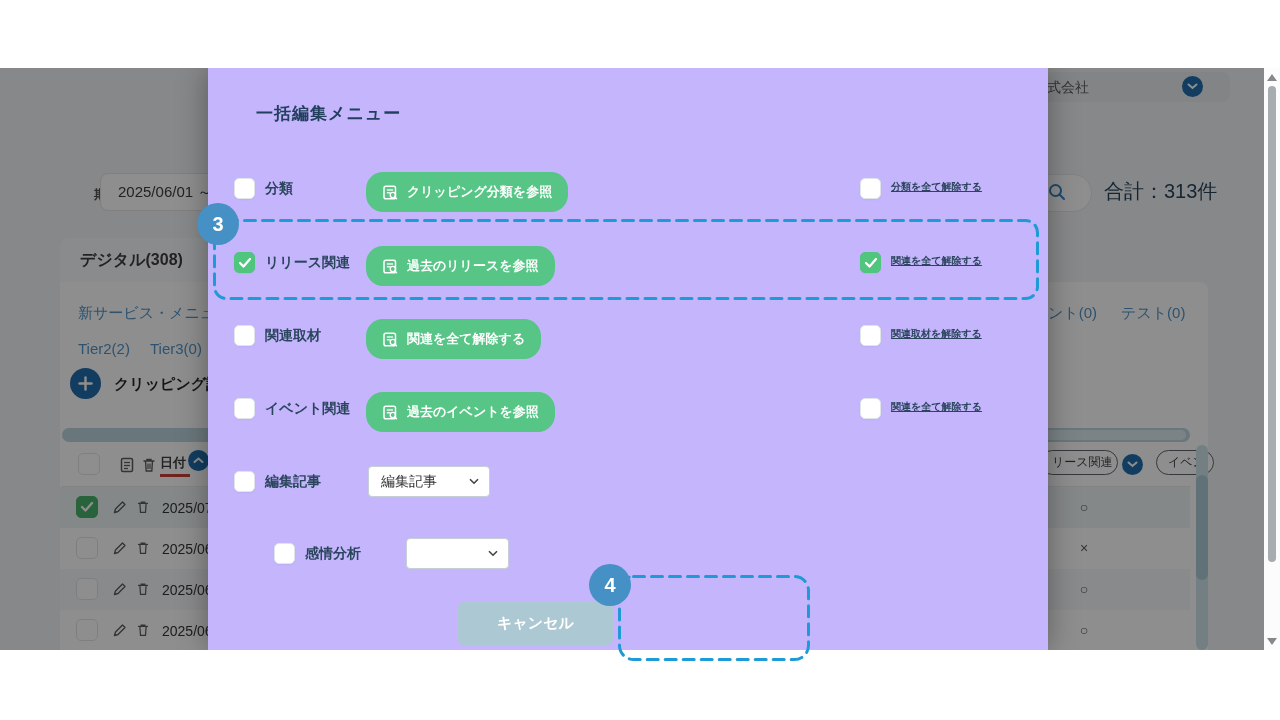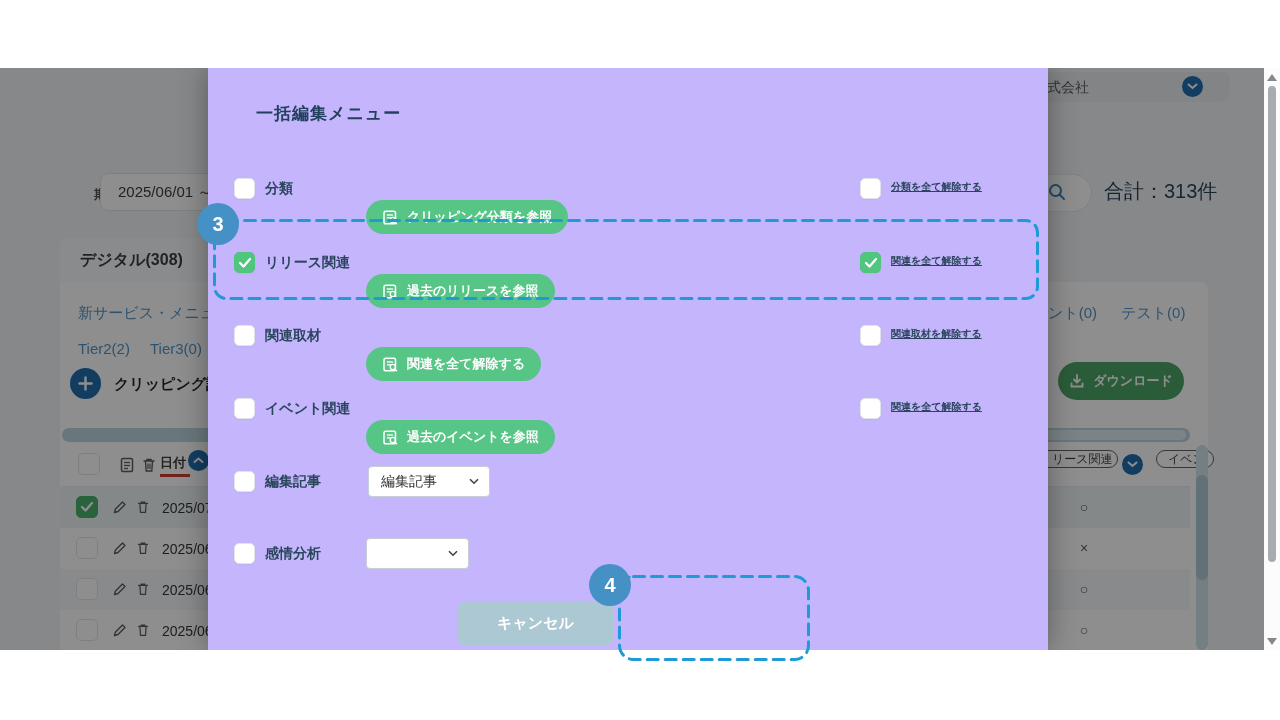--- a/index.html
+++ b/index.html
@@ -38,32 +38,32 @@
   .cbx.on svg { display:block; }
   .th-row { left:0px; top:163px; width:1130px; height:41px; }
   .t-ico { width:18px; height:18px; }
   .date-hdr { font-size:13px; font-weight:bold; color:#333; }
   .red-bar { left:100px; top:29px; width:30px; height:3px; background:#c9372c; }
   .sort-circle { left:128px; top:5px; width:21px; height:21px; }
   .t-divider { left:2px; top:204px; width:1128px; height:1px; background:#e7eaec; }
   .t-row { left:0px; width:1130px; height:41px; }
   .t-date { font-size:14px; color:#2b2b2b; }
   .t-mark { position:absolute; left:1016px; top:12px; width:16px; text-align:center; font-size:14px; color:#555; }
-  .pill { position:absolute; height:18px; border:1.5px solid #555e66; border-radius:15px; background:#fff; display:flex; align-items:center; gap:6px; padding:0 11px; font-size:12px; color:#333; white-space:nowrap; overflow:hidden; }
+  .pill { position:absolute; height:25px; border:1.5px solid #555e66; border-radius:15px; background:#fff; display:flex; align-items:center; gap:6px; padding:0 11px; font-size:12px; color:#333; white-space:nowrap; overflow:hidden; }
   .vscroll { left:1136px; top:163px; width:12px; height:205px; background:#cde2e9; border-radius:6px; }
   .vscroll-thumb { position:absolute; left:0; top:30px; width:12px; height:105px; background:#a9cbd6; border-radius:6px; }
 
   
   .modal { position:absolute; left:208px; top:0; width:840px; height:582px; background:#c4b5fd; z-index:10; box-shadow:0 0 28px rgba(0,0,0,0.35); }
   .m-title { position:absolute; left:48px; top:34px; font-size:17px; font-weight:bold; color:#22405e; letter-spacing:1px; }
   .mrow { position:absolute; left:0; width:840px; height:36px; }
   .cb { position:absolute; left:26px; top:7px; width:21px; height:21px; background:#fff; border:1px solid #dfe5e9; border-radius:5px; box-shadow:0 1px 2px rgba(0,0,0,0.04); }
   .cb.on { background:#4fc57e; border-color:#4fc57e; }
   .mlabel { position:absolute; left:57px; top:9px; font-size:14px; font-weight:bold; color:#2a455c; white-space:nowrap; }
-  .gbtn { position:absolute; left:158px; top:1px; height:34px; display:inline-flex; align-items:center; gap:8px; padding:0 16px; background:#56c585; border:none; border-radius:17px; color:#fff; font-size:13px; font-weight:bold; white-space:nowrap; cursor:pointer;margin-top:28px; }
+  .gbtn { position:absolute; left:158px; top:1px; height:40px; display:inline-flex; align-items:center; gap:8px; padding:0 16px; background:#56c585; border:none; border-radius:17px; color:#fff; font-size:13px; font-weight:bold; white-space:nowrap; cursor:pointer; }
   .rcb { left:652px; }
   .rlabel { position:absolute; left:683px; top:9px; font-size:10px; font-weight:bold; color:#2a455c; white-space:nowrap;text-decoration:underline; }
   .sel { position:absolute; top:2px; height:31px; background:#fff; border:1px solid #c6cfd6; border-radius:4px; display:flex; align-items:center; justify-content:space-between; padding:0 10px 0 12px; font-size:14px; color:#333; }
   .m-cancel { position:absolute; left:250px; top:534px; width:155px; height:43px; background:#acc8d2; border:none; border-radius:6px; color:#fff; font-size:15px; font-weight:bold; cursor:pointer; }
   .m-save { position:absolute; left:422px; top:534px; width:167px; height:43px; background:linear-gradient(180deg,#3dc0e6,#1b9cd8); border:none; border-radius:6px; color:#fff; font-size:15px; font-weight:bold; cursor:pointer; }
 
   
   .bscroll { position:absolute; left:1264px; top:68px; width:16px; height:582px; background:#fcfcfc; z-index:15; }
   .tri-up { position:absolute; left:3px; top:6px; width:0; height:0; border-left:5px solid transparent; border-right:5px solid transparent; border-bottom:7px solid #85898e; }
   .tri-down { position:absolute; left:3px; top:570px; width:0; height:0; border-left:5px solid transparent; border-right:5px solid transparent; border-top:7px solid #85898e; }
@@ -119,27 +119,20 @@
       </div>
 
       <div class="abs blue-circle pg-plus">
         <svg width="15" height="15" viewBox="0 0 15 15">
             <line x1="7.5" y1="1.5" x2="7.5" y2="13.5" stroke="#fff" stroke-width="2.4" stroke-linecap="round"></line>
             <line x1="1.5" y1="7.5" x2="13.5" y2="7.5" stroke="#fff" stroke-width="2.4" stroke-linecap="round"></line>
           </svg>
       </div>
       <span class="abs pg-addlabel">クリッピング記事</span>
 
-      <button class="abs pg-download">
-        <svg width="16" height="16" viewBox="0 0 16 16">
-            <path d="M8 2 v7 M5 6.5 L8 9.5 L11 6.5" fill="none" stroke="#fff" stroke-width="1.8" stroke-linecap="round" stroke-linejoin="round"></path>
-            <path d="M2.5 10.5 v3 h11 v-3" fill="none" stroke="#fff" stroke-width="1.8" stroke-linecap="round"></path>
-          </svg>
-        <span>ダウンロード</span>
-      </button>
 
       <div class="abs pg-hscroll">
           <div class="pg-hscroll-thumb"></div>
         </div>
 
       <div class="abs th-row">
         <div class="abs cbx" style="left:18px; top:8px;"></div>
         <svg class="abs t-ico" style="left:58px; top:11px;" viewBox="0 0 18 18">
             <rect x="3.5" y="2.5" width="11" height="13" rx="1.5" fill="none" stroke="#555" stroke-width="1.5"></rect>
             <line x1="6" y1="6.5" x2="12" y2="6.5" stroke="#555" stroke-width="1.3"></line>
@@ -342,21 +335,21 @@
           </div>
         <span class="mlabel">編集記事</span>
         <div class="sel" style="left:160px; width:122px;">
           <span>編集記事</span>
           <svg width="10" height="7" viewBox="0 0 10 7">
               <polyline points="1,1.2 5,5.2 9,1.2" fill="none" stroke="#444" stroke-width="1.6"></polyline>
             </svg>
         </div>
       </div>
 
-      <div class="mrow" style="top:468px;">
+      <div class="mrow" style="top:468px;margin-left:40px;">
         <div class="cb">
             <svg width="14" height="12" viewBox="0 0 14 12" style="display:inherit">
               <polyline points="2,6 5.5,9.5 12,2" fill="none" stroke="#fff" stroke-width="2.3" stroke-linecap="round" stroke-linejoin="round"></polyline>
             </svg>
           </div>
         <span class="mlabel">感情分析</span>
         <div class="sel" style="left:158px; width:103px;">
           <span></span>
           <svg width="10" height="7" viewBox="0 0 10 7">
               <polyline points="1,1.2 5,5.2 9,1.2" fill="none" stroke="#444" stroke-width="1.6"></polyline>

